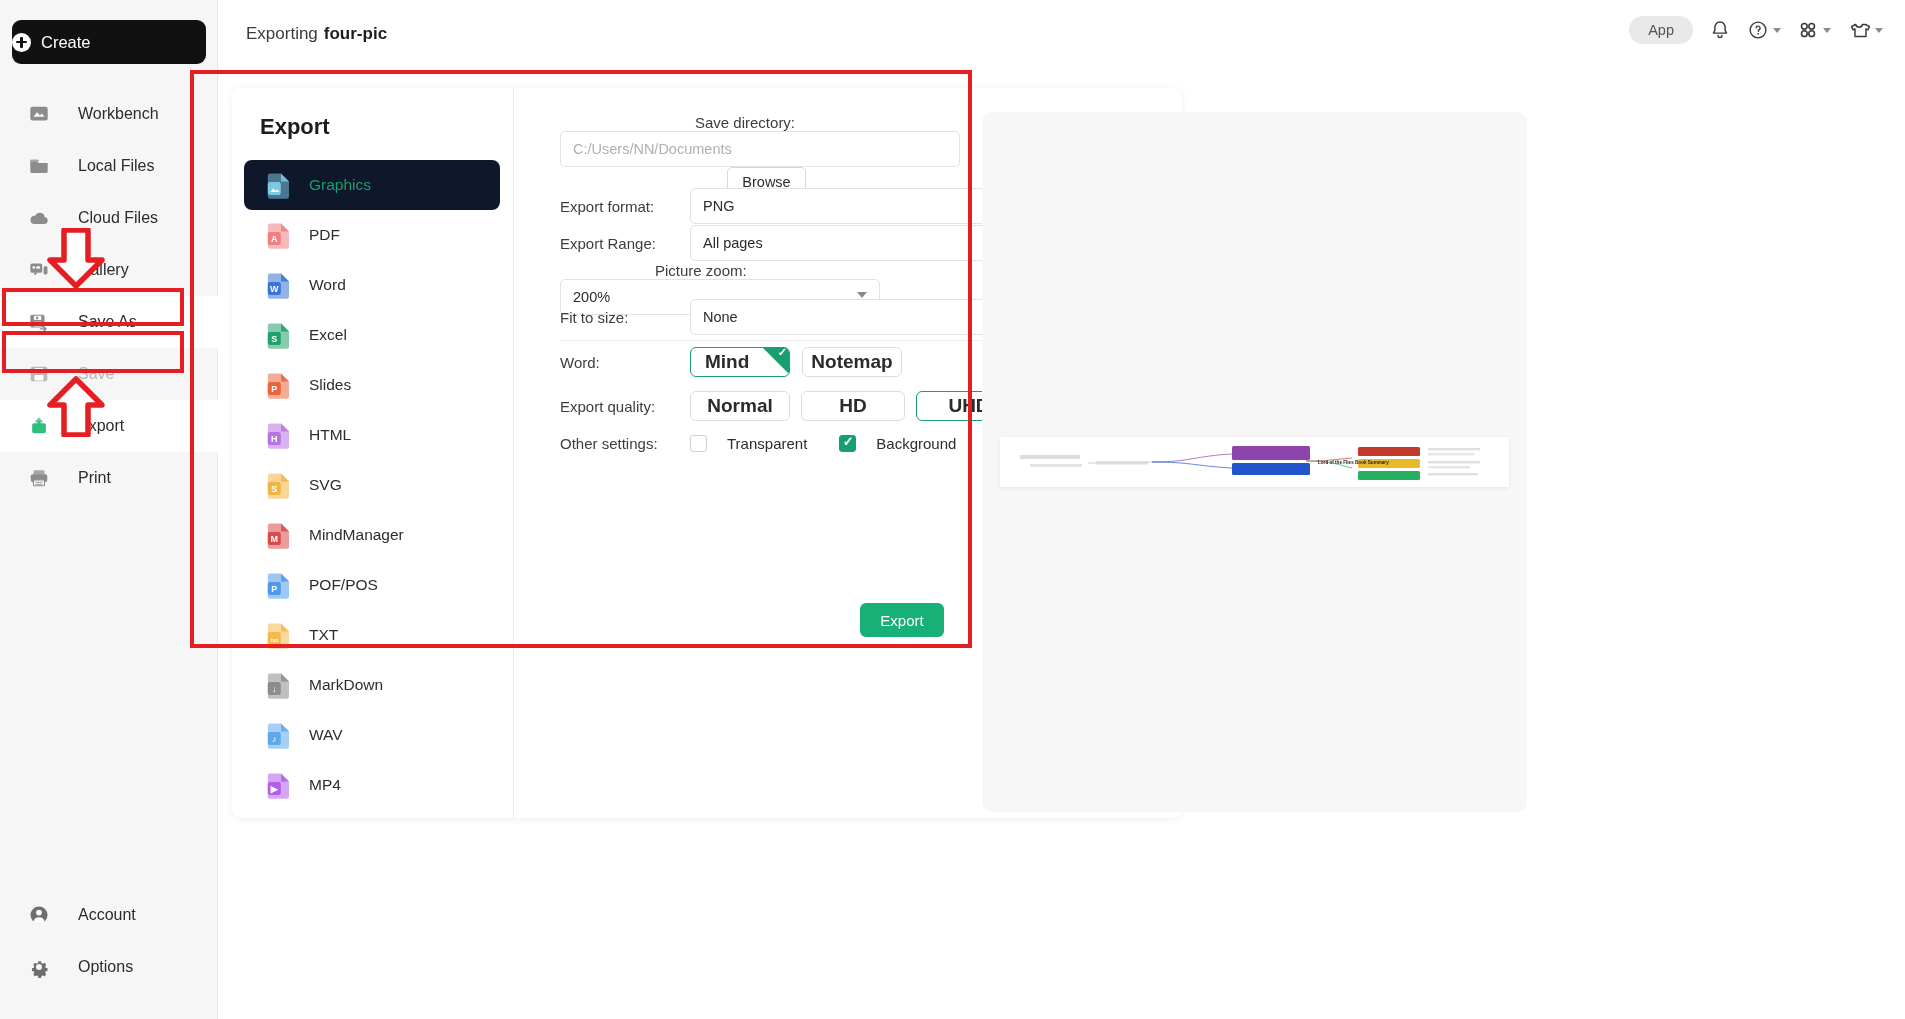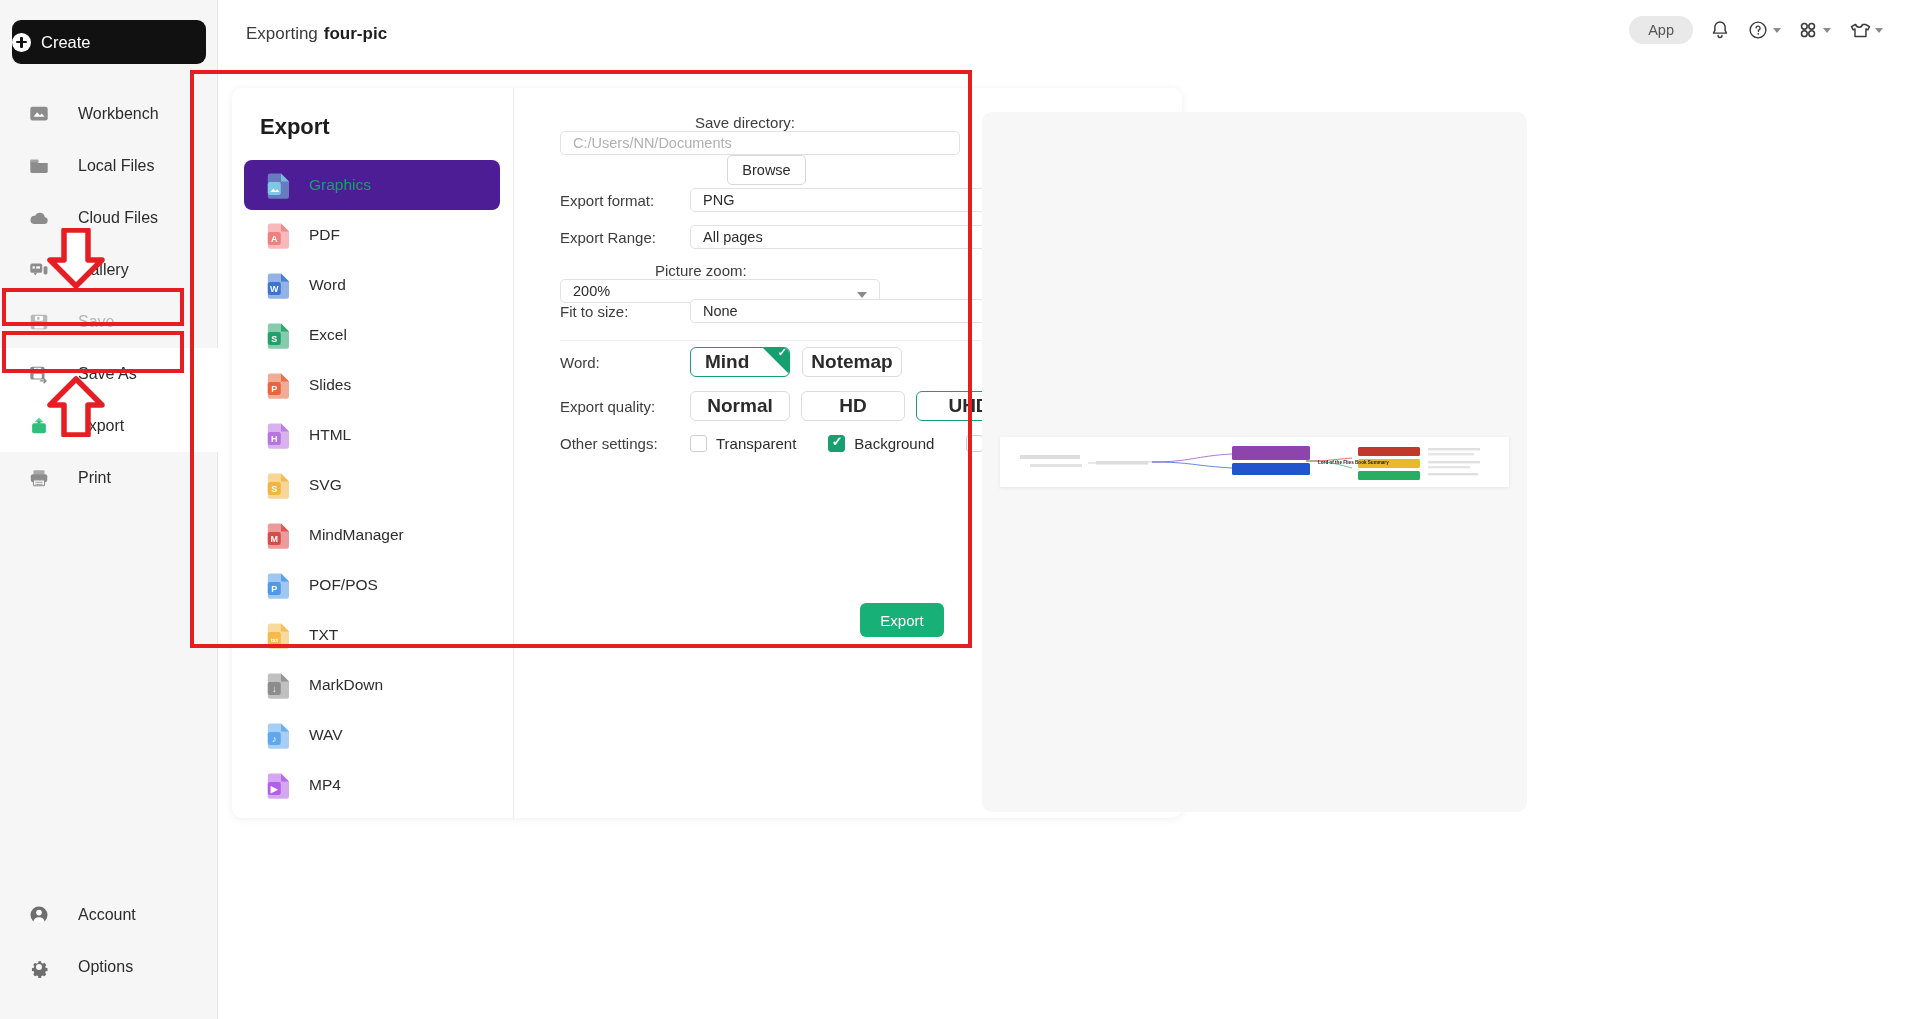--- a/index.html
+++ b/index.html
@@ -77,29 +77,29 @@
   }
   .export-head {
     position:absolute; left:28px; top:26px; font-size:22px; font-weight:700; color:#1d1d1d;
   }
   .fmt-list { position:absolute; left:12px; top:72px; width:256px; }
   .fmt-item {
     height:50px; display:flex; align-items:center; gap:16px;
     padding-left:23px; border-radius:8px; cursor:pointer;
     font-size:15.5px; color:#2d2d2d;
   }
-  .fmt-item.sel { background:#4c1d95; color:#17a06e; }
+  .fmt-item.sel { background:#0f172a; color:#17a06e; }
   .fico { width:26px; height:28px; flex:none; }
 
   
   .form { position:absolute; left:282px; top:0; right:0; height:730px; }
   .row { position:absolute; left:46px; display:flex; align-items:center; }
   .lbl { width:130px; font-size:15px; color:#3d3d3d; }
   .fld {
-    width:400px; height:24px; border:1px solid #e2e2e2; border-radius:5px;
+    width:400px; height:36px; border:1px solid #e2e2e2; border-radius:5px;
     background:#fff; display:flex; align-items:center; padding:0 12px;
     font-size:14.5px; color:#2b2b2b; position:relative;
   }
   .fld.ph { color:#b0b0b0; }
   .fld.sel-fld { cursor:pointer; }
   .dd-caret {
     position:absolute; right:12px; top:12px;
     width:0;height:0;border-left:5px solid transparent;border-right:5px solid transparent;
     border-top:6px solid #8a8a8a;
   }
@@ -120,21 +120,21 @@
   .ribbon {
     position:absolute; right:0; top:0; width:26px; height:26px;
     background:#17a06e;
     clip-path: polygon(100% 0, 0 0, 100% 100%);
   }
   .ribbon:after {
     content:'✓'; position:absolute; right:2px; top:-2px;
     font-size:11px; color:#fff; font-weight:700;
   }
 
-  .cbox { display:flex; align-items:flex-end; gap:9px; cursor:pointer; font-size:15px; color:#2d2d2d; }
+  .cbox { display:flex; align-items:flex-end; gap:20px; cursor:pointer; font-size:15px; color:#2d2d2d; }
   .box {
     width:17px; height:17px; border:1.5px solid #cfcfcf; border-radius:3px;
     background:#fff; flex:none; position:relative;
   }
   .box.checked { background:#17a06e; border-color:#17a06e; }
   .box.checked:after {
     content:'✓'; position:absolute; left:2.5px; top:-2px; color:#fff; font-size:13px; font-weight:700;
   }
 
   .export-cta {
@@ -202,39 +202,39 @@
         <svg class="ic" viewBox="0 0 24 24">
           <rect x="2.5" y="5" width="13" height="10" rx="2" fill="#8c8c8c"></rect>
           <rect x="5" y="8" width="2.5" height="2.5" fill="#fff"></rect>
           <rect x="9" y="8" width="4" height="2.5" fill="#fff"></rect>
           <path d="M6 15l2 3 2-3z" fill="#8c8c8c"></path>
           <rect x="17" y="8" width="4.2" height="9" rx="1.6" fill="#8c8c8c"></rect>
         </svg>
         <span>Gallery</span>
       </div>
 
-      <div class="nav-item muted">
-        <svg class="ic" viewBox="0 0 24 24">
-          <rect x="3" y="4" width="18" height="16" rx="2" fill="#b9b9b9"></rect>
-          <rect x="7.5" y="5.5" width="9" height="5" rx="1" fill="#fff"></rect>
-          <rect x="10" y="6.5" width="2.5" height="3" fill="#b9b9b9"></rect>
-          <rect x="7" y="13" width="10" height="6" rx="1" fill="#fff"></rect>
-        </svg>
-        <span>Save</span>
-      </div>
-
       <div class="nav-item hl">
         <svg class="ic" viewBox="0 0 24 24">
           <rect x="2.5" y="4" width="15.5" height="14" rx="2" fill="#8c8c8c"></rect>
           <rect x="6.5" y="5.3" width="8" height="4.6" rx="1" fill="#fff"></rect>
           <rect x="8.8" y="6.2" width="2.3" height="2.8" fill="#8c8c8c"></rect>
           <rect x="6" y="11.6" width="9" height="5.2" rx="1" fill="#fff"></rect>
           <path d="M13.5 19.5h6m0 0l-2-2m2 2l-2 2" stroke="#8c8c8c" stroke-width="1.6" fill="none" stroke-linecap="round"></path>
         </svg>
         <span>Save As</span>
+      </div>
+
+      <div class="nav-item muted">
+        <svg class="ic" viewBox="0 0 24 24">
+          <rect x="3" y="4" width="18" height="16" rx="2" fill="#b9b9b9"></rect>
+          <rect x="7.5" y="5.5" width="9" height="5" rx="1" fill="#fff"></rect>
+          <rect x="10" y="6.5" width="2.5" height="3" fill="#b9b9b9"></rect>
+          <rect x="7" y="13" width="10" height="6" rx="1" fill="#fff"></rect>
+        </svg>
+        <span>Save</span>
       </div>
 
       <div class="nav-item hl">
         <svg class="ic" viewBox="0 0 24 24">
           <rect x="4.5" y="9" width="15" height="11" rx="2.2" fill="#2fbf7d"></rect>
           <path d="M12 2.6l5 5.2h-10z" fill="#57d49a"></path>
           <rect x="10.3" y="6.5" width="3.4" height="7" fill="#2fbf7d"></rect>
         </svg>
         <span>Export</span>
       </div>

